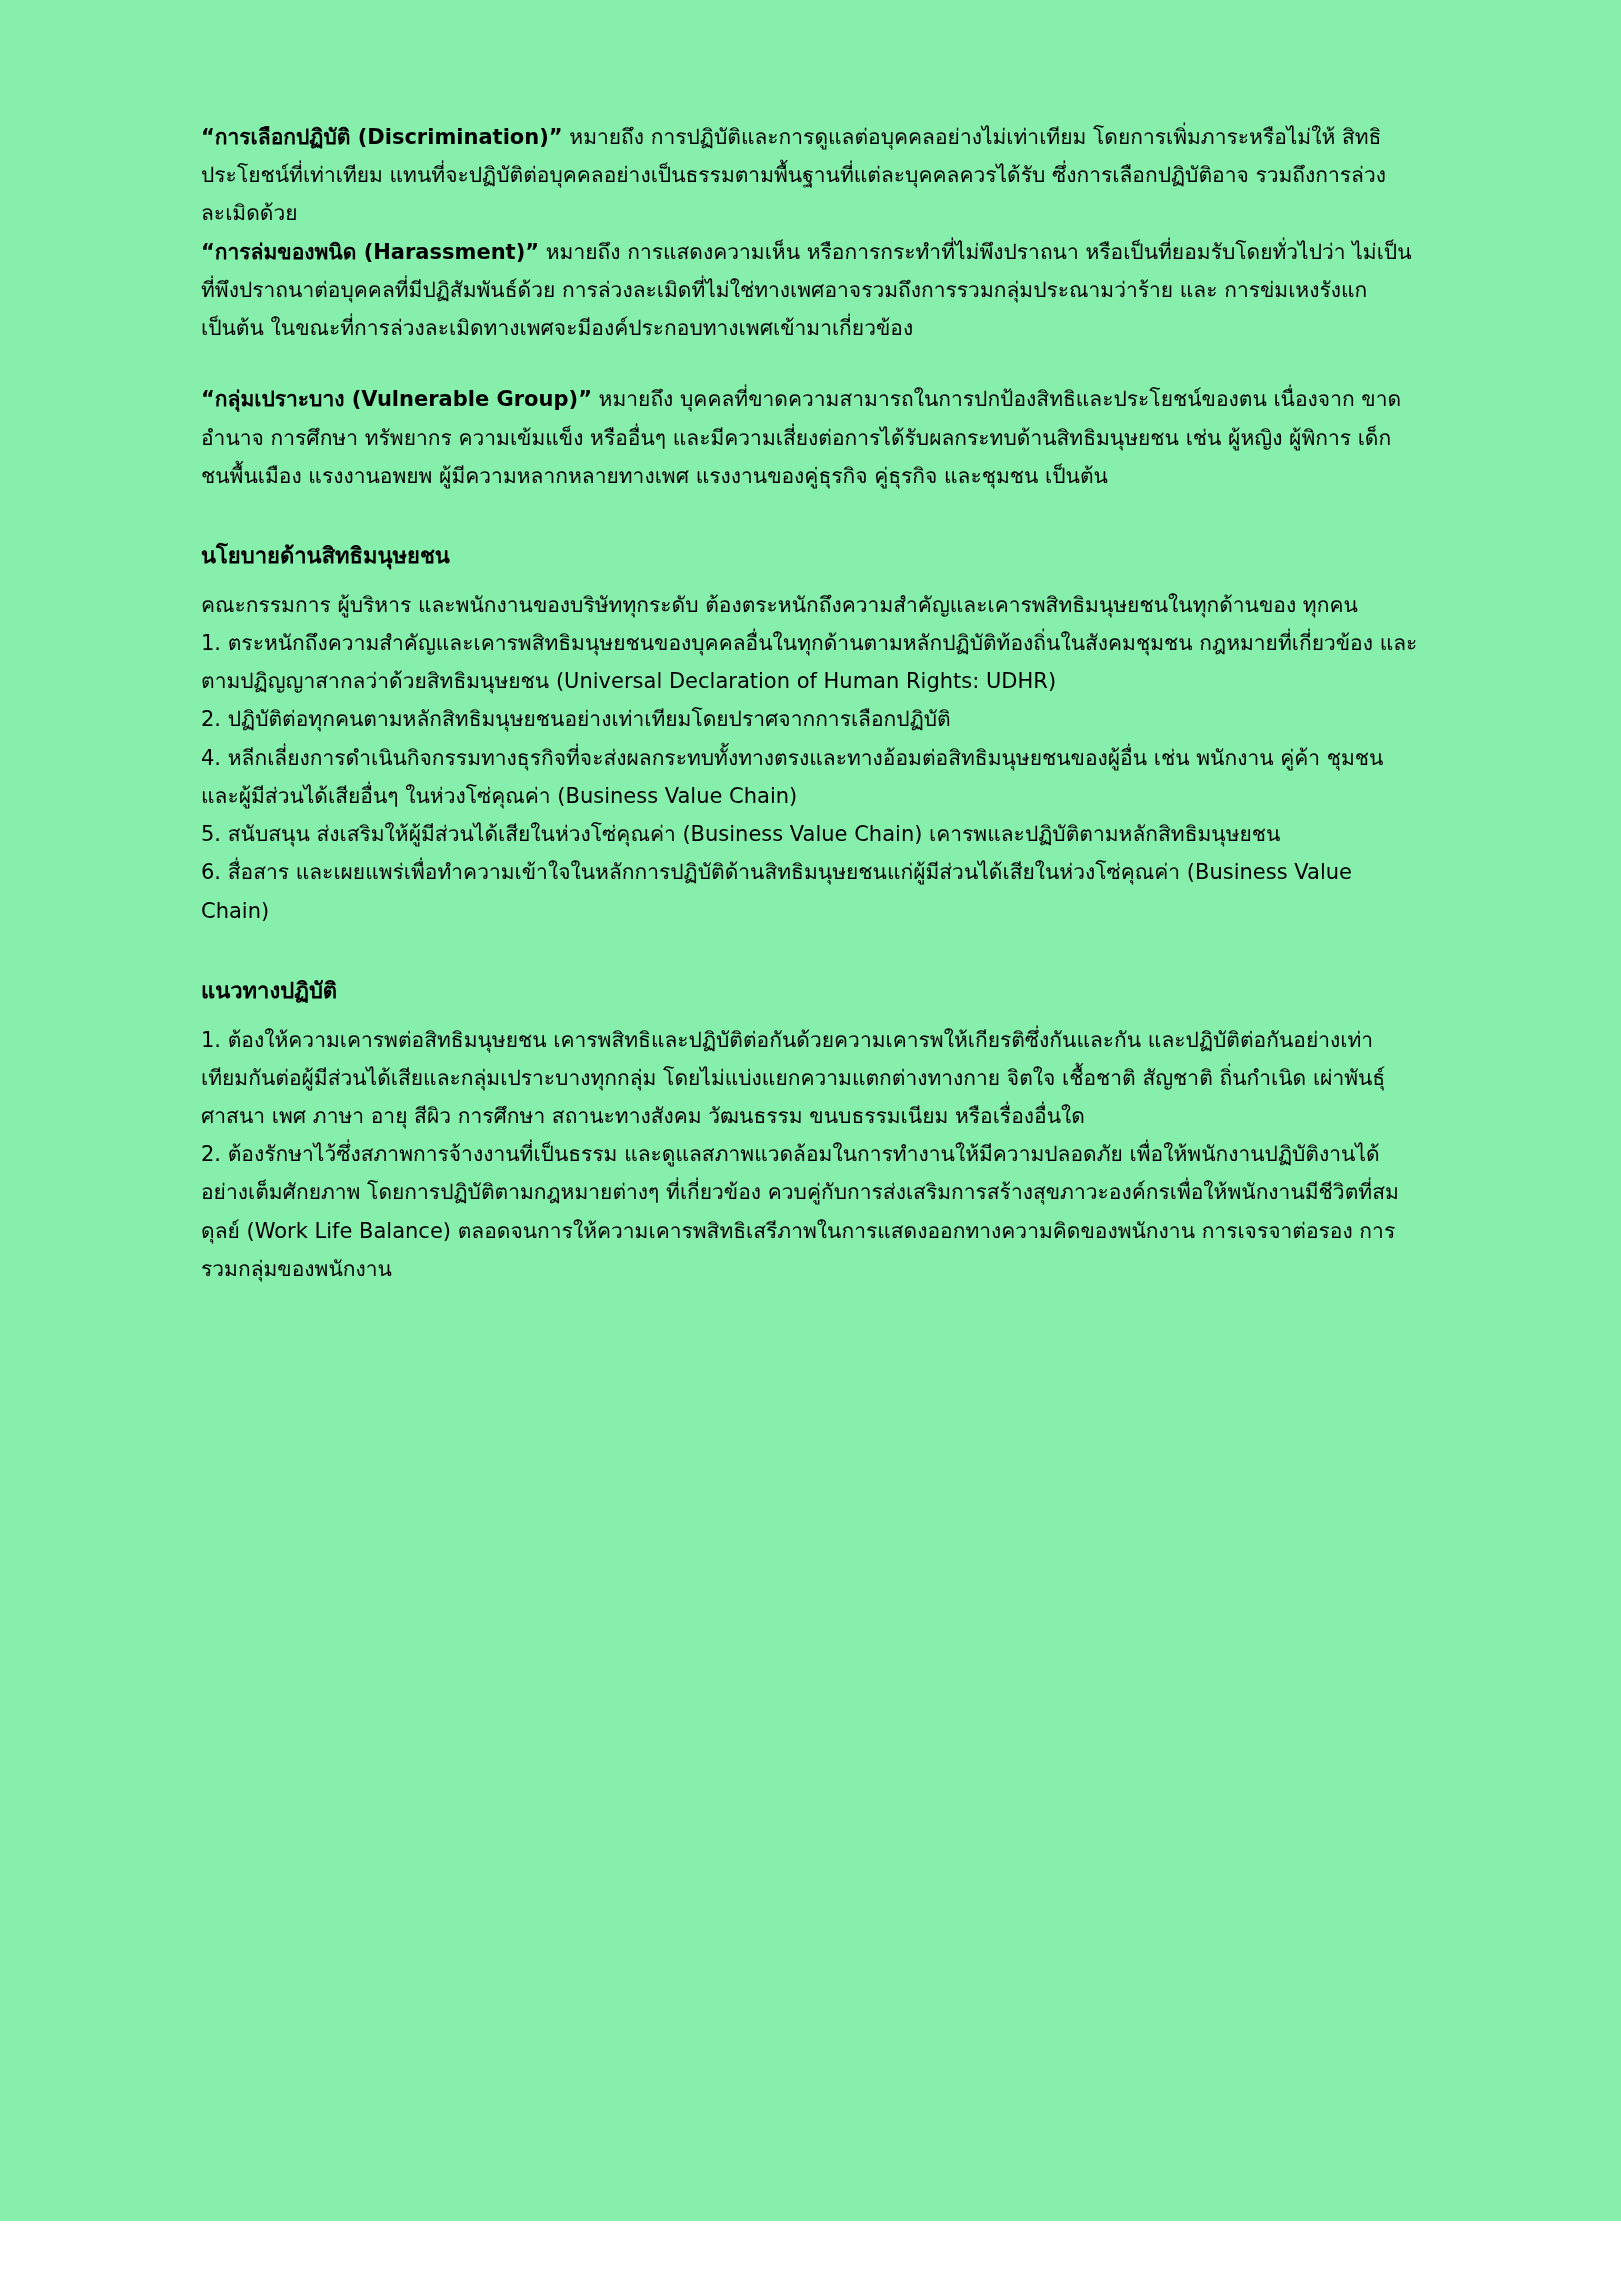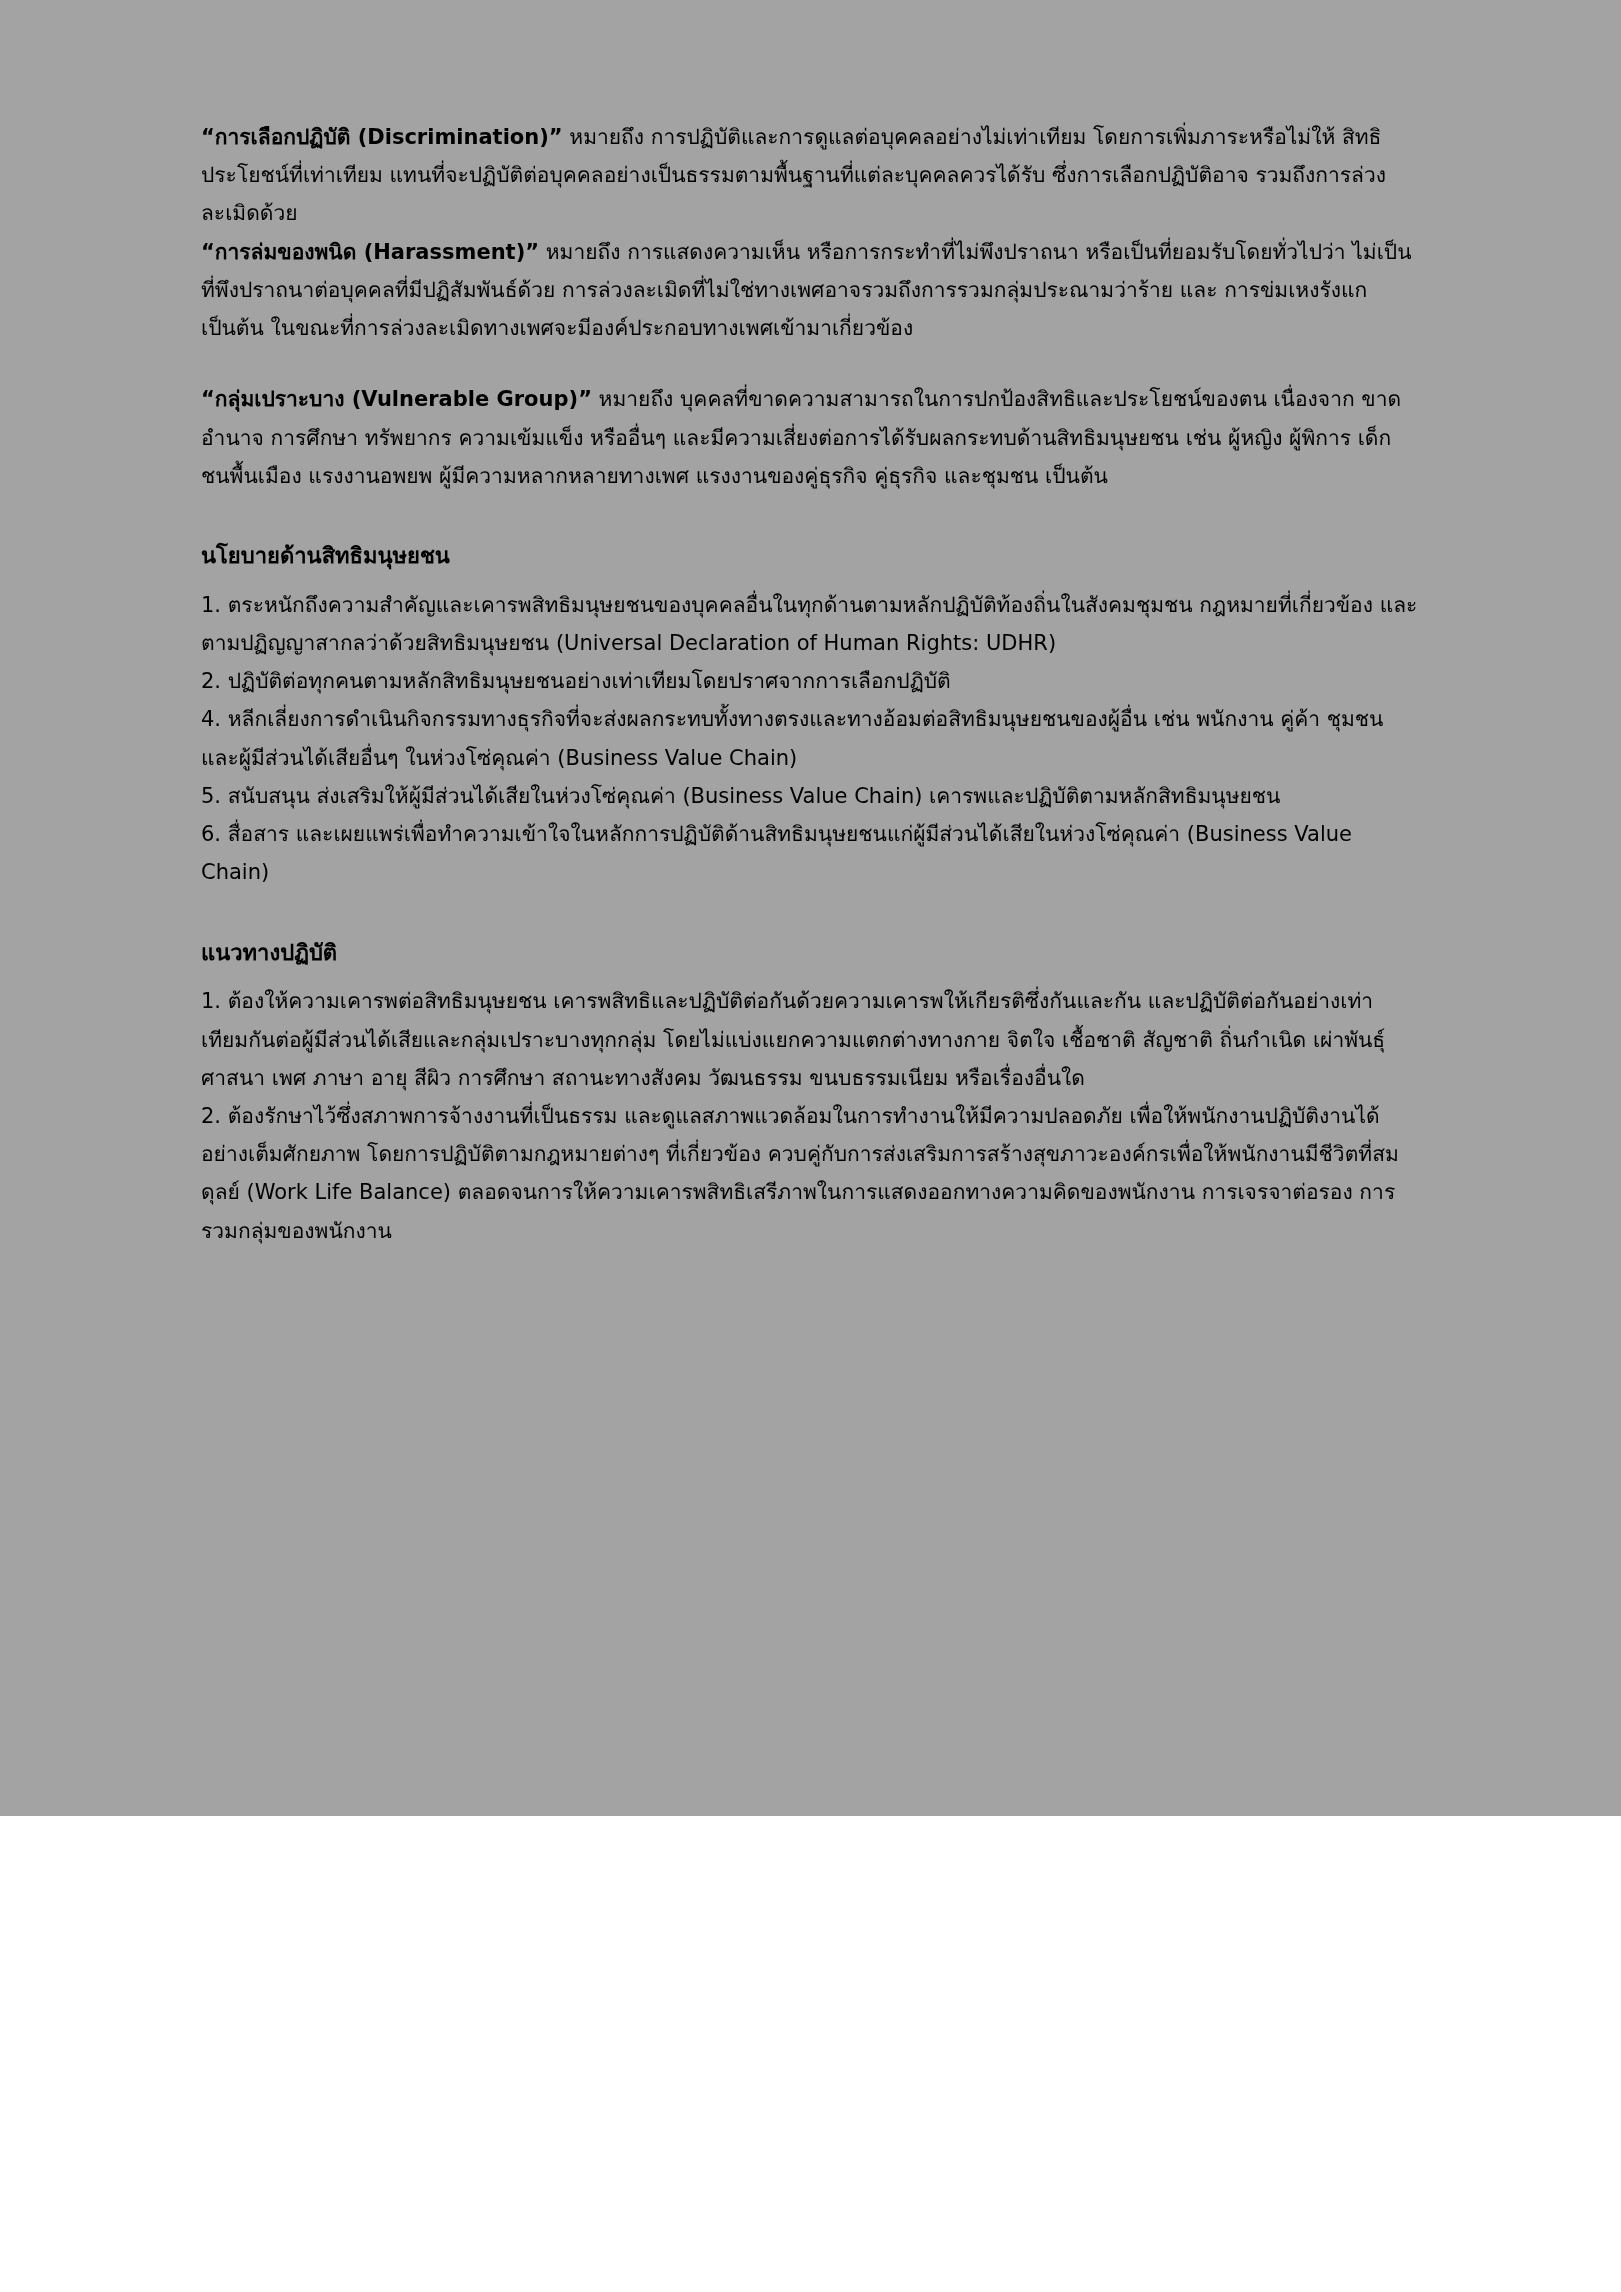--- a/index.html
+++ b/index.html
@@ -6,22 +6,22 @@
     margin: 0;
     padding: 0;
     background: #ffffff;
   }
   body {
     font-family: "DejaVu Sans", sans-serif;
     color: #000000;
   }
   .page {
     width: 1621px;
-    height: 1816px;
-    background: #a3a3a3;
+    height: 2221px;
+    background: #86efac;
     position: relative;
     box-sizing: border-box;
     padding: 118px 201px 0 201px;
     overflow: hidden;
   }
   .doc-body {
     font-size: 21px;
     line-height: 1.82;
     text-align: left;
   }
@@ -56,20 +56,21 @@
     <p class="para-block"><span class="lead-term">“การเลือกปฏิบัติ (Discrimination)”</span><span> หมายถึง การปฏิบัติและการดูแลต่อบุคคลอย่างไม่เท่าเทียม โดยการเพิ่มภาระหรือไม่ให้ สิทธิประโยชน์ที่เท่าเทียม แทนที่จะปฏิบัติต่อบุคคลอย่างเป็นธรรมตามพื้นฐานที่แต่ละบุคคลควรได้รับ ซึ่งการเลือกปฏิบัติอาจ รวมถึงการล่วงละเมิดด้วย</span></p>
 
     <p class="para-block"><span class="lead-term">“การล่มของพนิด (Harassment)”</span><span> หมายถึง การแสดงความเห็น หรือการกระทำที่ไม่พึงปราถนา หรือเป็นที่ยอมรับโดยทั่วไปว่า ไม่เป็นที่พึงปราถนาต่อบุคคลที่มีปฏิสัมพันธ์ด้วย การล่วงละเมิดที่ไม่ใช่ทางเพศอาจรวมถึงการรวมกลุ่มประณามว่าร้าย และ การข่มเหงรังแก เป็นต้น ในขณะที่การล่วงละเมิดทางเพศจะมีองค์ประกอบทางเพศเข้ามาเกี่ยวข้อง</span></p>
 
     <div class="gap-md"></div>
 
     <p class="para-block"><span class="lead-term">“กลุ่มเปราะบาง (Vulnerable Group)”</span><span> หมายถึง บุคคลที่ขาดความสามารถในการปกป้องสิทธิและประโยชน์ของตน เนื่องจาก ขาดอำนาจ การศึกษา ทรัพยากร ความเข้มแข็ง หรืออื่นๆ และมีความเสี่ยงต่อการได้รับผลกระทบด้านสิทธิมนุษยชน เช่น ผู้หญิง ผู้พิการ เด็ก ชนพื้นเมือง แรงงานอพยพ ผู้มีความหลากหลายทางเพศ แรงงานของคู่ธุรกิจ คู่ธุรกิจ และชุมชน เป็นต้น</span></p>
 
     <h2 class="section-heading">นโยบายด้านสิทธิมนุษยชน</h2>
 
+    <p class="para-block">คณะกรรมการ ผู้บริหาร และพนักงานของบริษัททุกระดับ ต้องตระหนักถึงความสำคัญและเคารพสิทธิมนุษยชนในทุกด้านของ ทุกคน</p>
 
     <p class="numbered-line">1. ตระหนักถึงความสำคัญและเคารพสิทธิมนุษยชนของบุคคลอื่นในทุกด้านตามหลักปฏิบัติท้องถิ่นในสังคมชุมชน กฎหมายที่เกี่ยวข้อง และตามปฏิญญาสากลว่าด้วยสิทธิมนุษยชน (Universal Declaration of Human Rights: UDHR)</p>
     <p class="numbered-line">2. ปฏิบัติต่อทุกคนตามหลักสิทธิมนุษยชนอย่างเท่าเทียมโดยปราศจากการเลือกปฏิบัติ</p>
     <p class="numbered-line">4. หลีกเลี่ยงการดำเนินกิจกรรมทางธุรกิจที่จะส่งผลกระทบทั้งทางตรงและทางอ้อมต่อสิทธิมนุษยชนของผู้อื่น เช่น พนักงาน คู่ค้า ชุมชน และผู้มีส่วนได้เสียอื่นๆ ในห่วงโซ่คุณค่า (Business Value Chain)</p>
     <p class="numbered-line">5. สนับสนุน ส่งเสริมให้ผู้มีส่วนได้เสียในห่วงโซ่คุณค่า (Business Value Chain) เคารพและปฏิบัติตามหลักสิทธิมนุษยชน</p>
     <p class="numbered-line">6. สื่อสาร และเผยแพร่เพื่อทำความเข้าใจในหลักการปฏิบัติด้านสิทธิมนุษยชนแก่ผู้มีส่วนได้เสียในห่วงโซ่คุณค่า (Business Value Chain)</p>
 
     <h2 class="section-heading">แนวทางปฏิบัติ</h2>
 
     <p class="numbered-line">1. ต้องให้ความเคารพต่อสิทธิมนุษยชน เคารพสิทธิและปฏิบัติต่อกันด้วยความเคารพให้เกียรติซึ่งกันและกัน และปฏิบัติต่อกันอย่างเท่าเทียมกันต่อผู้มีส่วนได้เสียและกลุ่มเปราะบางทุกกลุ่ม โดยไม่แบ่งแยกความแตกต่างทางกาย จิตใจ เชื้อชาติ สัญชาติ ถิ่นกำเนิด เผ่าพันธุ์ ศาสนา เพศ ภาษา อายุ สีผิว การศึกษา สถานะทางสังคม วัฒนธรรม ขนบธรรมเนียม หรือเรื่องอื่นใด</p>

